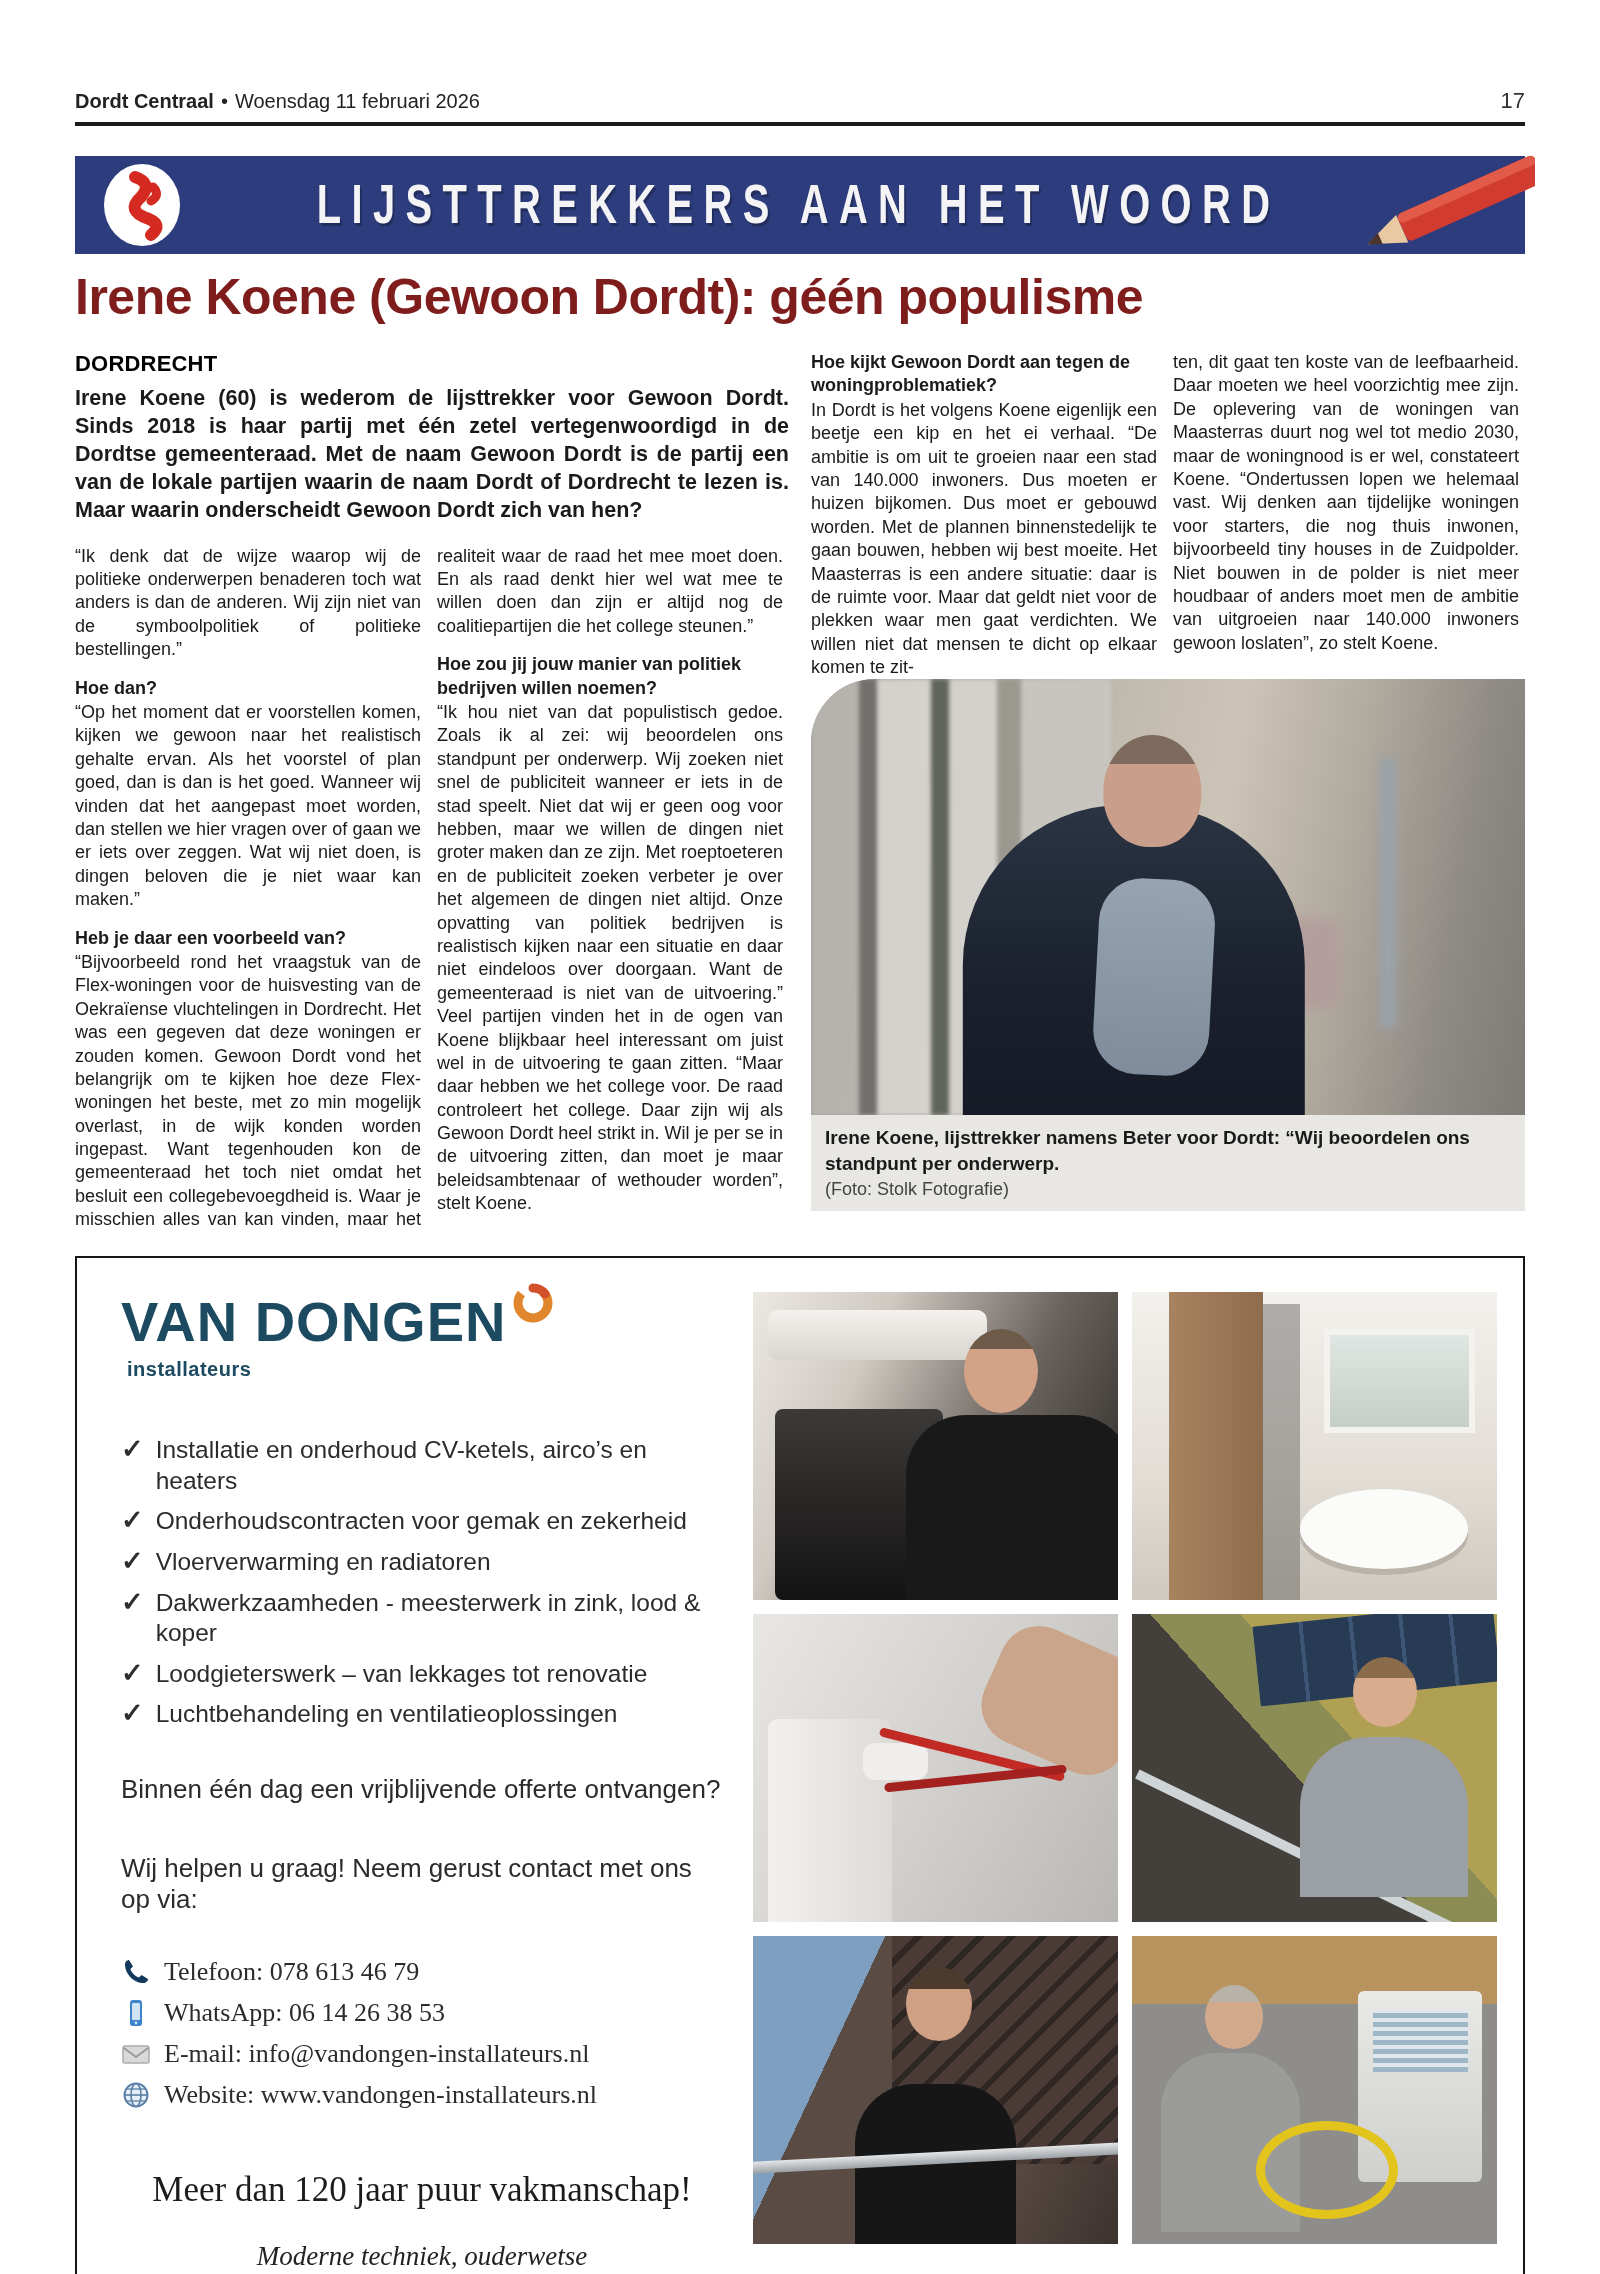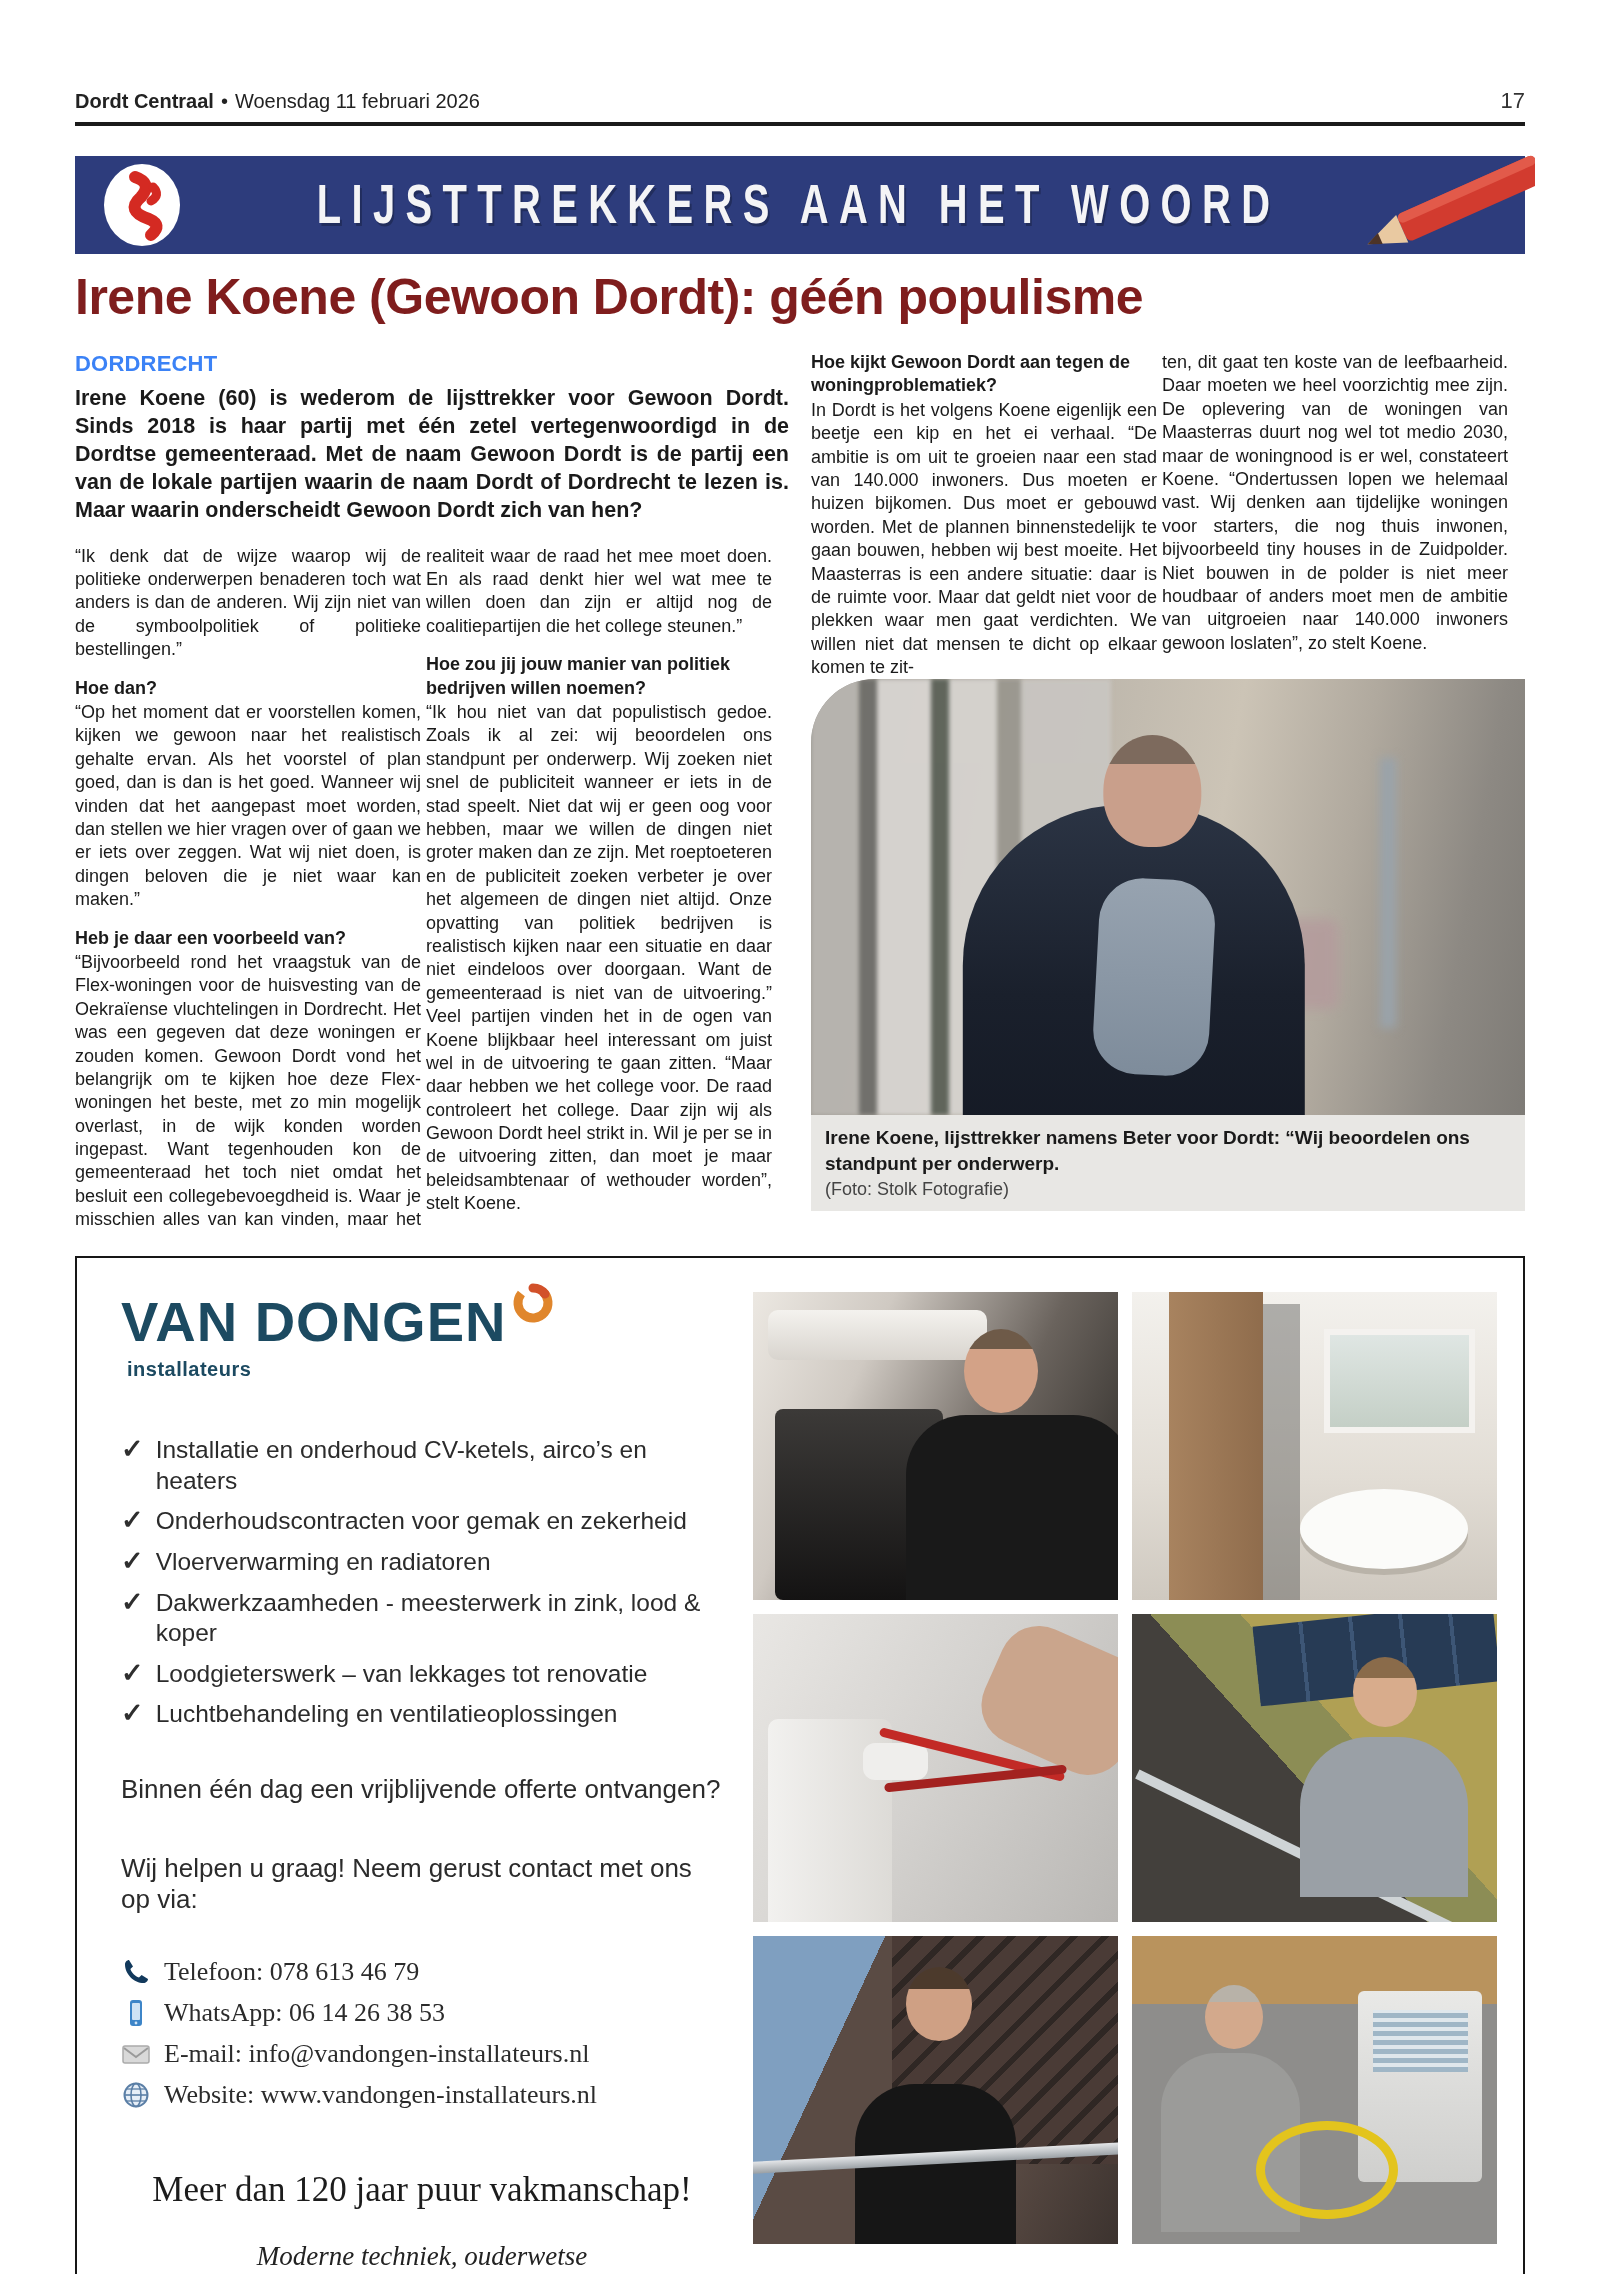--- a/index.html
+++ b/index.html
@@ -23,23 +23,23 @@
     letter-spacing:0.26em;white-space:nowrap;transform:scale(0.95,1.32);transform-origin:48% center;
     text-shadow:2px 2px 0 rgba(0,0,0,.25);}
   .banner-pencil{position:absolute;right:-10px;top:-2px;width:185px;height:112px;}
 
   
   h1.headline{margin:16px 0 0 0;font-size:50px;line-height:1.1;font-weight:700;letter-spacing:-0.5px;color:#7f1d1d;}
 
   
   .article{margin-top:26px;height:885px;display:flex;gap:22px;overflow:hidden;}
   .half{width:714px;flex:0 0 714px;display:flex;flex-direction:column;}
-  .kicker{color:#3b82f6;font-weight:700;font-size:22px;letter-spacing:0.2px;}
+  .kicker{color:#000000;font-weight:700;font-size:22px;letter-spacing:0.2px;}
   .intro{margin:8px 0 0 0;font-weight:700;font-size:21.5px;line-height:1.3;text-align:justify;}
-  .twocol{display:flex;gap:5px;margin-top:20px;}
+  .twocol{display:flex;gap:16px;margin-top:20px;}
   .half.right .twocol{margin-top:0;min-height:312px;align-items:flex-start;}
   .col{width:346px;flex:0 0 346px;font-size:18px;line-height:1.3;text-align:justify;}
   .col p{margin:0;}
   .col .q{font-weight:700;text-align:left;margin-top:15px;margin-bottom:1px;}
   .col .q:first-child{margin-top:0;}
 
   
   .photo{margin:0;width:714px;height:436px;border-top-left-radius:64px;overflow:hidden;position:relative;
     background:linear-gradient(100deg,#94918b 0%,#b9b3a9 30%,#ccc4b6 55%,#b0a99e 72%,#8d8983 88%,#7e7b76 100%);}
   .abs{position:absolute;}

